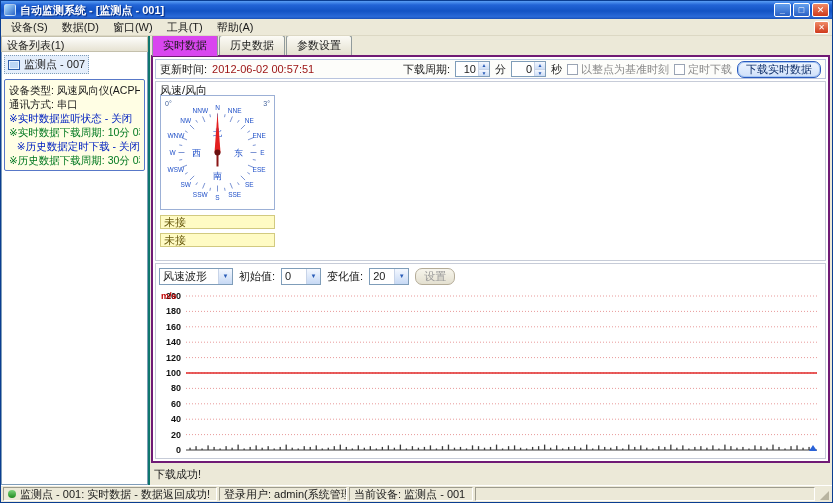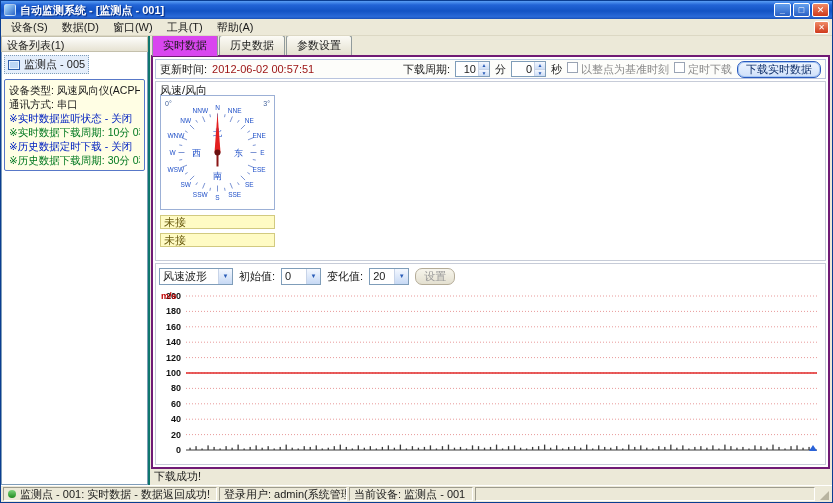--- a/index.html
+++ b/index.html
@@ -54,21 +54,21 @@
   .toolbar { position:absolute; top:2px; left:2px; right:2px; height:20px; border:1px solid #b9c4de;
     background:#fdfdfa; display:flex; align-items:center; gap:5px; padding:0 4px; }
   .tb-right { margin-left:auto; display:flex; align-items:center; gap:5px; }
   .time { color:#9a1010; }
   .spin { display:inline-flex; align-items:stretch; height:16px; border:1px solid #7f9db9; background:#fff; }
   .spin-val { width:22px; padding:1px 2px 0 0; text-align:right; }
   .spin-btns { width:11px; display:flex; flex-direction:column; border-left:1px solid #c8d4e8; }
   .sbtn { flex:1; font-size:5px; line-height:6px; text-align:center; color:#2a5cb8;
     background:linear-gradient(#f4f8ff,#cdddf5); border-bottom:1px solid #c8d4e8; }
   .sbtn:last-child { border-bottom:none; }
-  .chk { display:inline-flex; gap:3px; color:#8a8a8a; }
+  .chk { display:inline-flex; align-items:center; gap:3px; color:#8a8a8a; }
   .chk-box { width:11px; height:11px; background:#fff; border:1px solid #9aa4b4; }
   .btn { display:inline-flex; align-items:center; justify-content:center; height:17px; padding:0 8px;
     border:1px solid #2a5bbf; border-radius:7px; background:linear-gradient(#eef5ff,#cfe0fa);
     box-shadow:inset 0 0 0 1px #a6c6f2; color:#10306a; cursor:default; }
   .btn.disabled { border:1px solid #b4ac98; box-shadow:none; background:linear-gradient(#f7f5ec,#e4e0d0); color:#9a9a9a; }
 
   .gauge-panel { position:absolute; top:24px; left:2px; right:2px; height:180px; border:1px solid #c7ccd8; background:#fff; }
   .panel-label { position:absolute; top:1px; left:4px; }
   .compass { position:absolute; top:13px; left:4px; width:115px; height:115px; background:#fff; border:1px solid #9cb0d6; }
   .ybox { position:absolute; left:4px; width:115px; height:14px; background:#fffbc4; border:1px solid #d2ca80;
@@ -78,21 +78,21 @@
   .wave-panel { position:absolute; top:206px; left:2px; right:2px; bottom:2px; border:1px solid #c7ccd8; background:#fff; }
   .wave-controls { position:absolute; top:2px; left:3px; right:12px; height:20px; display:flex; align-items:center; gap:6px; }
   .combo { display:inline-flex; align-items:center; height:17px; border:1px solid #7f9db9; background:#fff; }
   .combo-val { flex:1; padding:0 3px; white-space:nowrap; overflow:hidden; }
   .combo-btn { width:14px; align-self:stretch; display:flex; align-items:center; justify-content:center;
     font-size:6px; color:#2a5cb8; background:linear-gradient(#f4f8ff,#c7d9f4); border-left:1px solid #c8d4e8; }
   .w72 { width:74px; } .w40 { width:40px; }
   .chart { position:absolute; top:24px; left:2px; right:2px; bottom:4px; }
   svg { font-family:inherit; display:block; }
 
-  .main-footer { height:16px; flex:0 0 16px; display:flex; align-items:flex-end; padding:1px 3px; background:#ece9d8; }
+  .main-footer { height:16px; flex:0 0 16px; display:flex; align-items:center; padding:11px 3px; background:#ece9d8; }
 
   
   .statusbar { height:17px; flex:0 0 17px; background:#ece9d8; border-top:1px solid #fff;
     display:flex; gap:2px; padding:1px 2px; }
   .sb-cell { border:1px solid; border-color:#9d9b8d #fff #fff #9d9b8d; padding:0 4px;
     display:flex; align-items:center; gap:4px; white-space:nowrap; overflow:hidden; }
   .c1 { width:214px; } .c2 { width:128px; } .c3 { width:124px; } .cf { flex:1; }
   .sb-icon { width:8px; height:8px; border-radius:50%; background:linear-gradient(#7ed47e,#1e8a1e); flex:0 0 8px; }
   .sb-grip { width:13px; position:relative; }
   .sb-grip::after { content:""; position:absolute; right:1px; bottom:1px; width:0; height:0;
@@ -120,28 +120,28 @@
     <span class="mdi-close">✕</span>
   </div>
 
   <div class="content">
 
     <div class="sidebar">
       <div class="sidebar-header">设备列表(1)</div>
       <div class="sidebar-body">
         <div class="tree-item">
           <span class="dev-icon"></span>
-          <span>监测点 - 005</span>
+          <span>监测点 - 007</span>
         </div>
         <div class="balloon">
           <span class="bline" style="color: rgb(26, 26, 26);">设备类型: 风速风向仪(ACPH-4)</span>
           <span class="bline" style="color: rgb(26, 26, 26);">通讯方式: 串口</span>
           <span class="bline" style="color: rgb(0, 32, 192);">※实时数据监听状态 - 关闭</span>
           <span class="bline" style="color: rgb(0, 120, 32);">※实时数据下载周期: 10分 0秒</span>
-          <span class="bline" style="color: rgb(0, 32, 192);">※历史数据定时下载 - 关闭</span>
+          <span class="bline" style="color: rgb(0, 32, 192); text-align: right;">※历史数据定时下载 - 关闭</span>
           <span class="bline" style="color: rgb(0, 120, 32);">※历史数据下载周期: 30分 0秒</span>
         </div>
       </div>
     </div>
 
     <div class="main">
       <div class="tabbar">
         <span class="tab active">实时数据</span>
         <span class="tab">历史数据</span>
         <span class="tab">参数设置</span>

